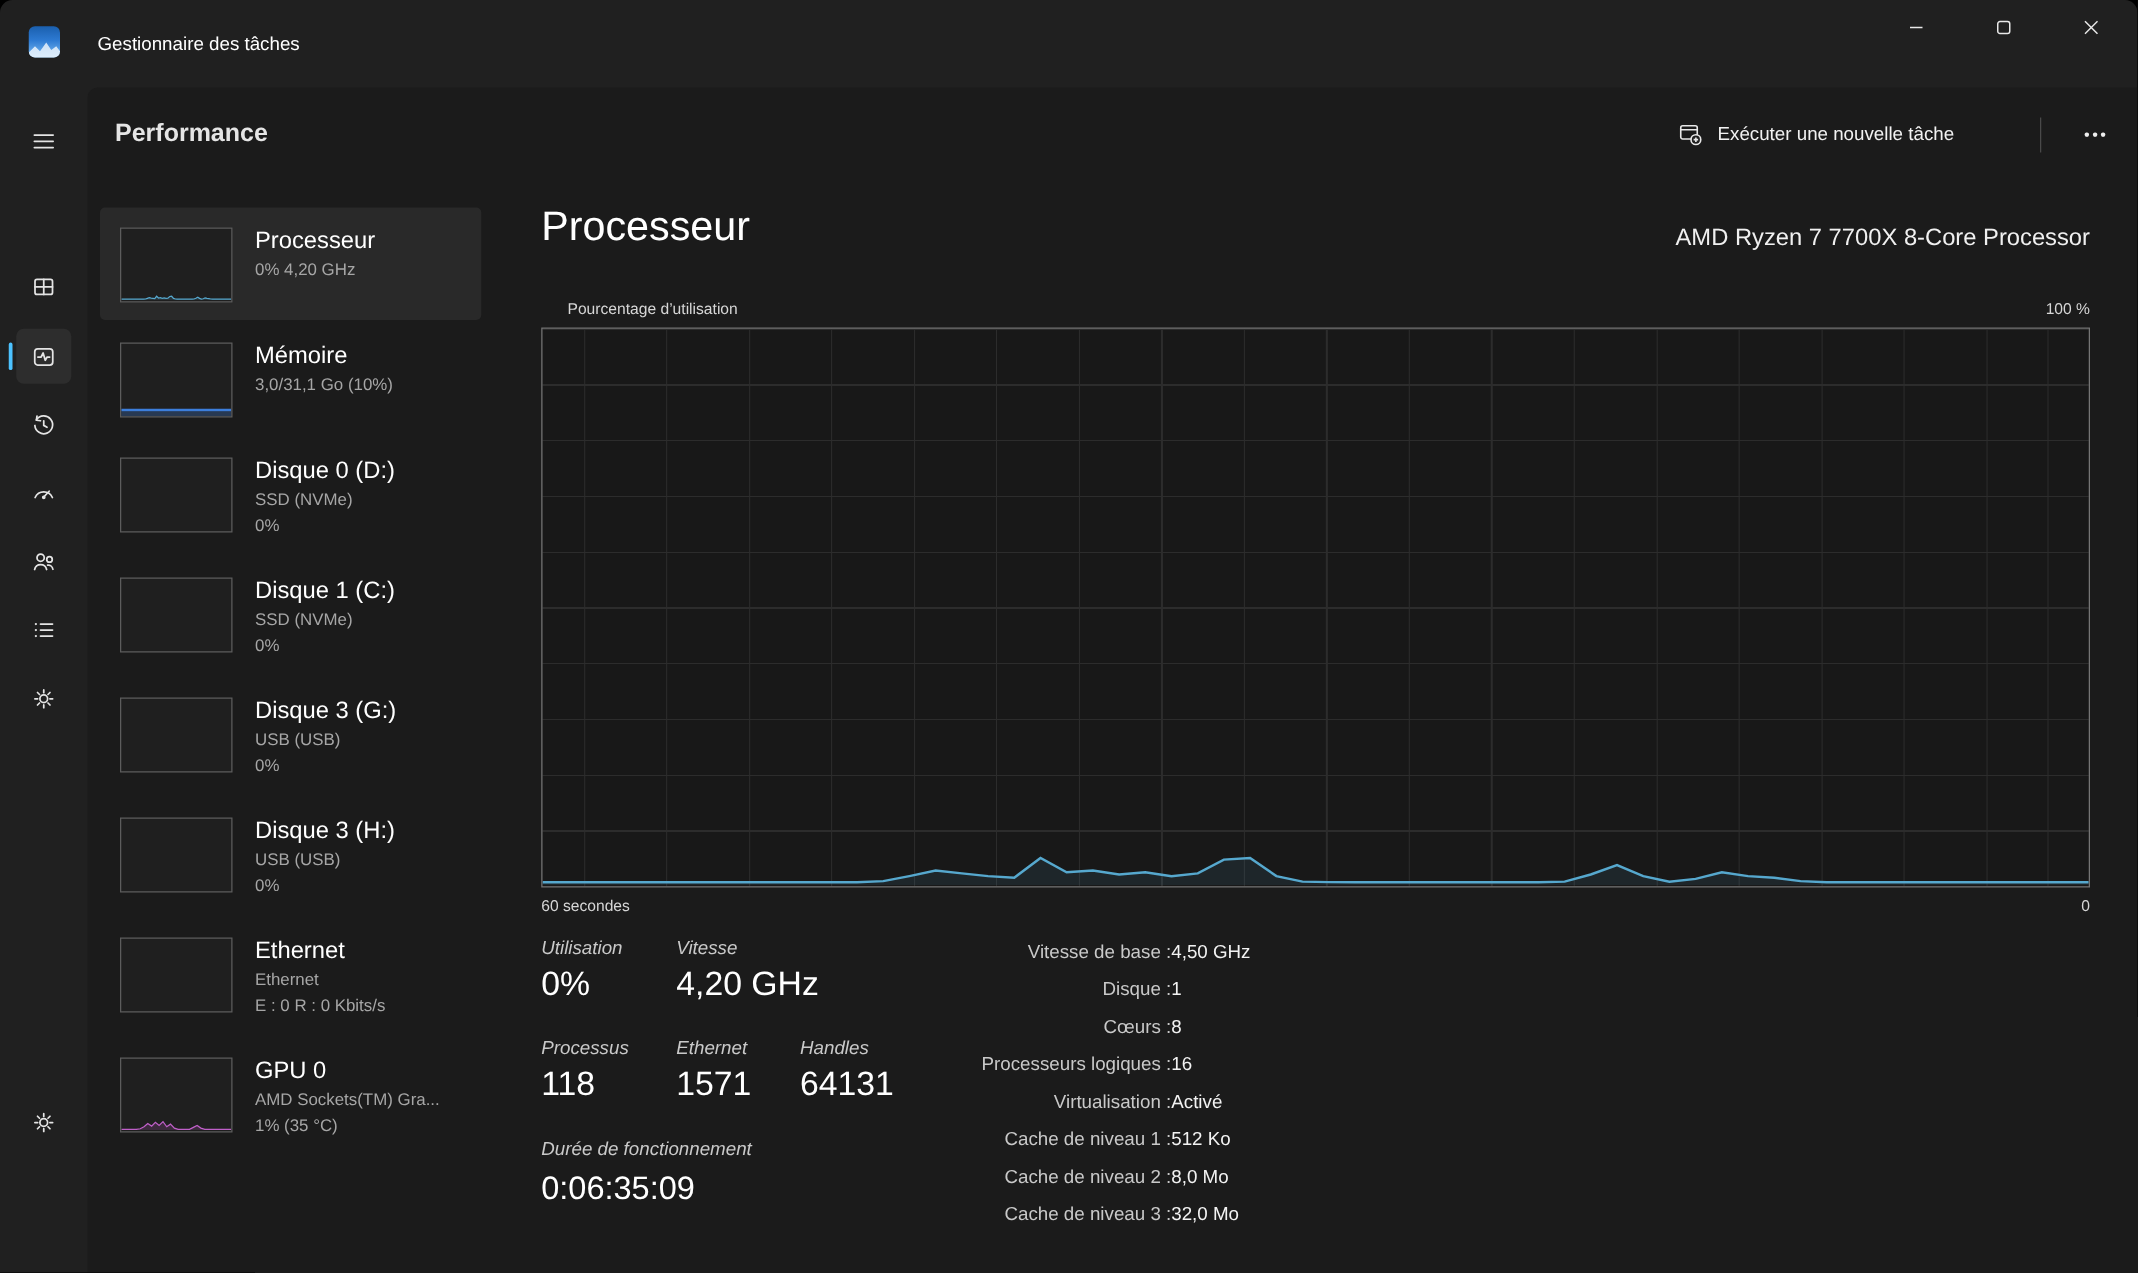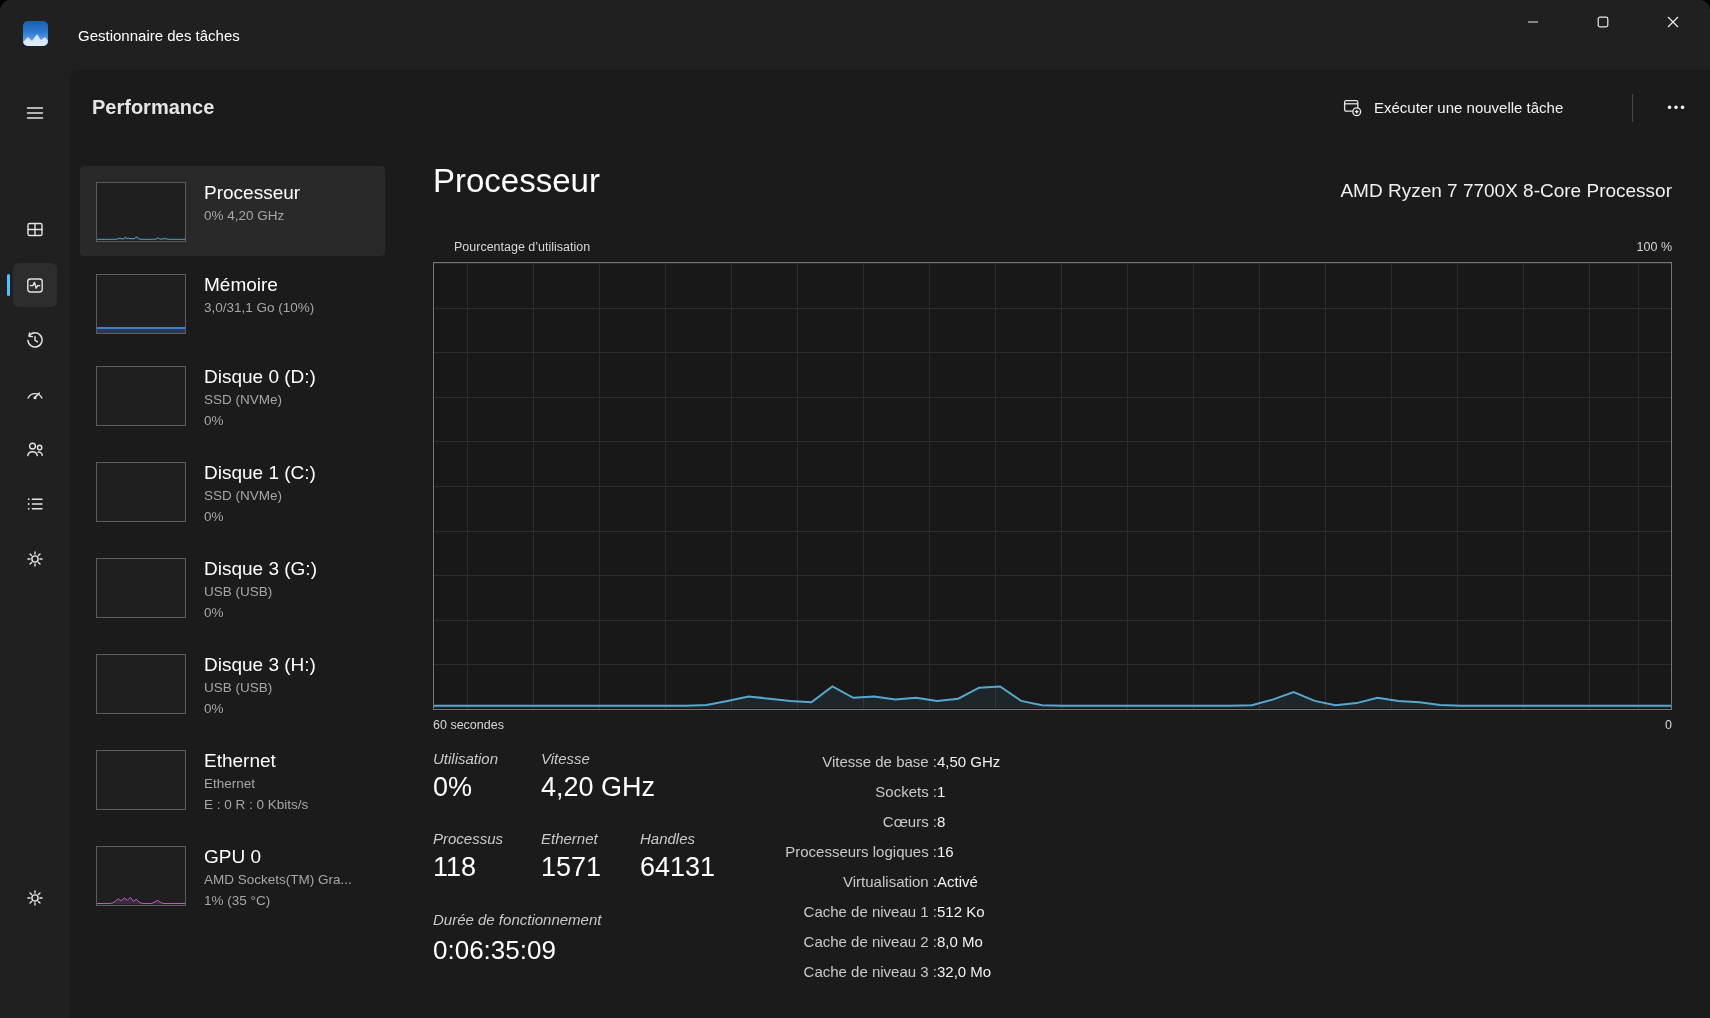--- a/index.html
+++ b/index.html
@@ -295,21 +295,21 @@
 
     <div class="stat-label" style="left:363px;top:841px">Durée de fonctionnement</div>
     <div class="uptime-value" style="left:363px;top:865px">0:06:35:09</div>
 
     <div class="rstats">
       <div class="rrow">
           <div class="rl">Vitesse de base :</div>
           <div class="rv">4,50 GHz</div>
         </div>
       <div class="rrow">
-          <div class="rl">Sockets :</div>
+          <div class="rl">Disque :</div>
           <div class="rv">1</div>
         </div>
       <div class="rrow">
           <div class="rl">Cœurs :</div>
           <div class="rv">8</div>
         </div>
       <div class="rrow">
           <div class="rl">Processeurs logiques :</div>
           <div class="rv">16</div>
         </div>

